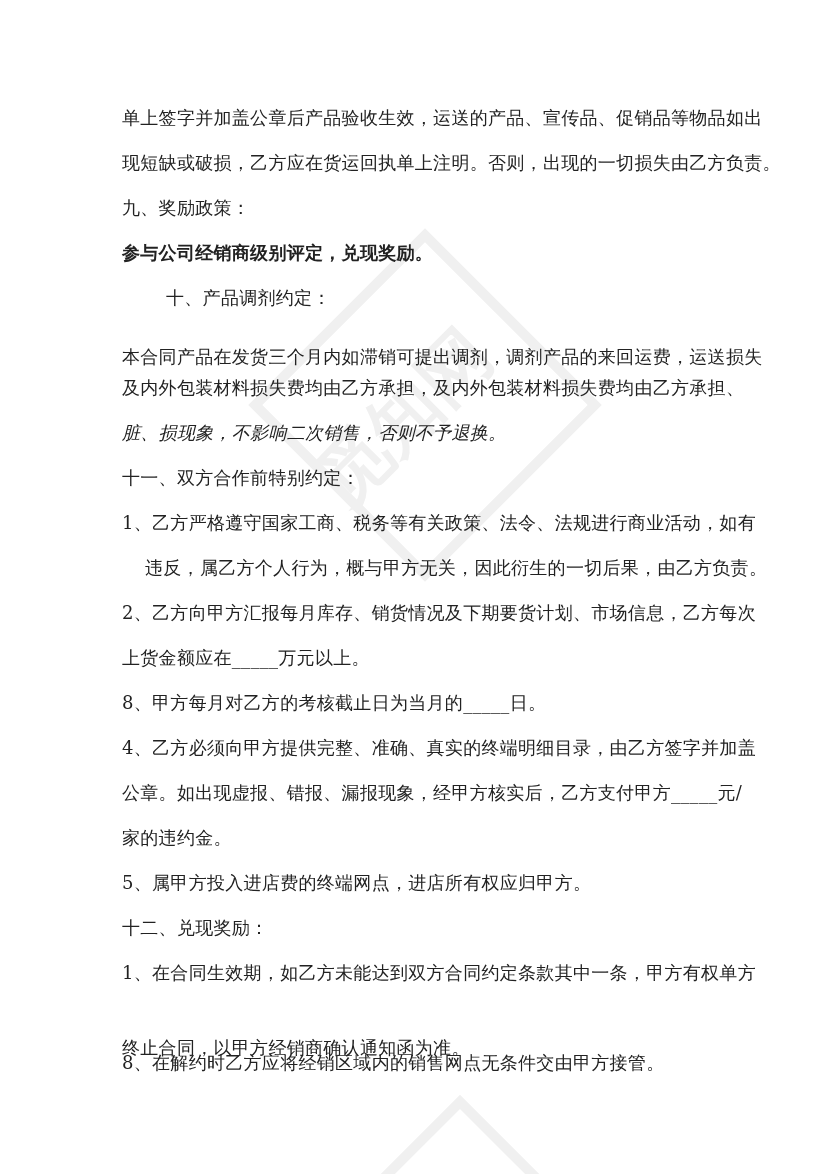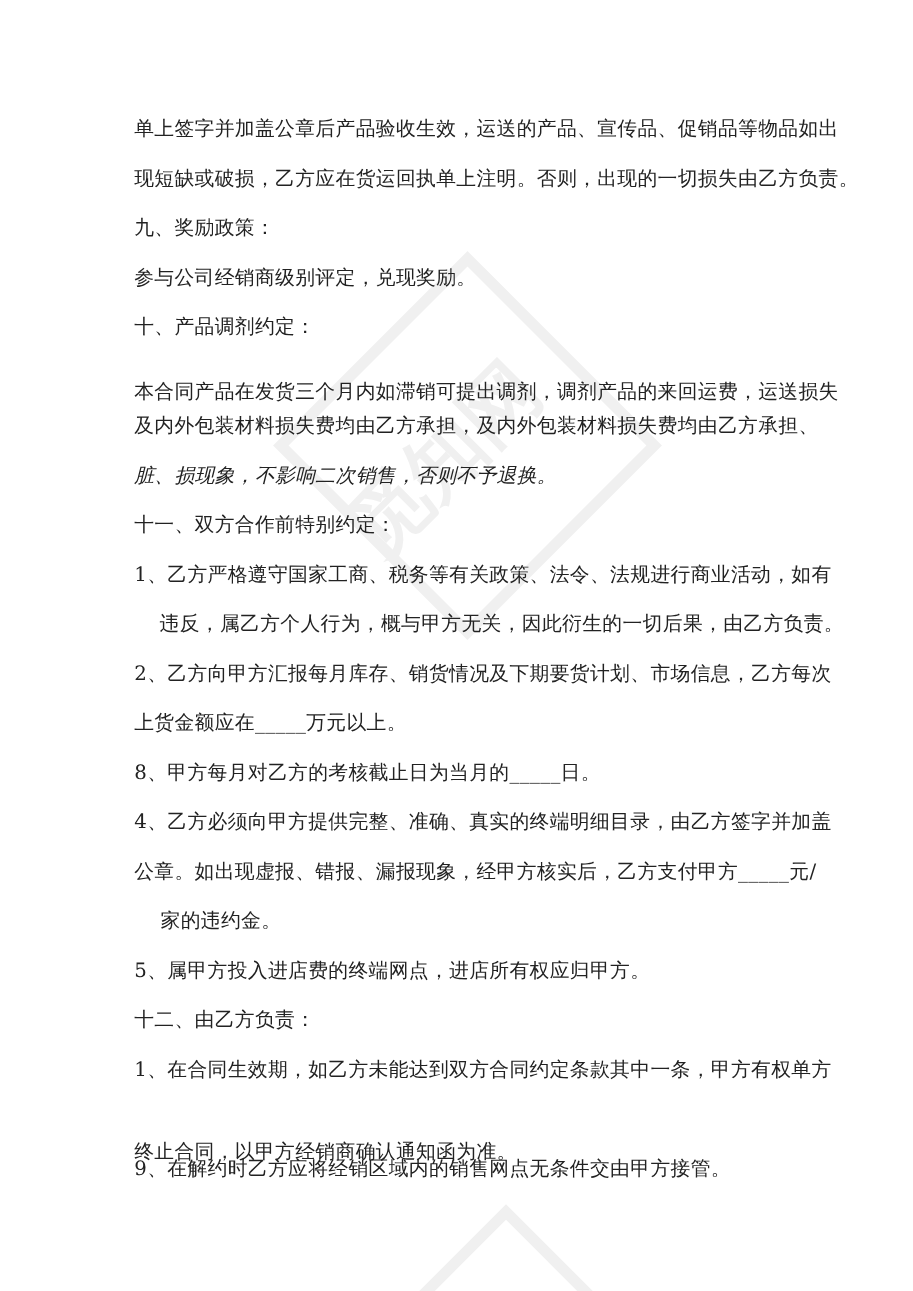--- a/index.html
+++ b/index.html
@@ -30,33 +30,33 @@
 
 <div class="page">
   <div class="watermark" style="left:300px; top:280px; width:230px; height:230px;"></div>
   <div class="wm-text" style="left:300px; top:370px;">觅知网</div>
   <div class="watermark" style="left:375px; top:1130px; width:150px; height:150px;"></div>
 
   <div id="lines">
       <div class="para" style="top: 109px;">单上签字并加盖公章后产品验收生效，运送的产品、宣传品、促销品等物品如出</div>
       <div class="para" style="top: 154px;">现短缺或破损，乙方应在货运回执单上注明。否则，出现的一切损失由乙方负责。</div>
       <div class="para" style="top: 199px;">九、奖励政策：</div>
-      <div class="para" style="top: 244px;">参与公司经销商级别评定，兑现奖励。</div>
-      <div class="para" style="top: 289px;">十、产品调剂约定：</div>
+      <div class="para" style="top: 244px; font-weight: bold;">参与公司经销商级别评定，兑现奖励。</div>
+      <div class="para" style="top: 289px; margin-left: 44px;">十、产品调剂约定：</div>
       <div class="para" style="top: 348px;">本合同产品在发货三个月内如滞销可提出调剂，调剂产品的来回运费，运送损失</div>
       <div class="para" style="top: 379px;">及内外包装材料损失费均由乙方承担，及内外包装材料损失费均由乙方承担、</div>
       <div class="para" style="top: 424px; font-style: italic;">脏、损现象，不影响二次销售，否则不予退换。</div>
       <div class="para" style="top: 469px;">十一、双方合作前特别约定：</div>
       <div class="para" style="top: 514px;">1、乙方严格遵守国家工商、税务等有关政策、法令、法规进行商业活动，如有</div>
       <div class="para" style="top: 559px; margin-left: 23px;">违反，属乙方个人行为，概与甲方无关，因此衍生的一切后果，由乙方负责。</div>
       <div class="para" style="top: 604px;">2、乙方向甲方汇报每月库存、销货情况及下期要货计划、市场信息，乙方每次</div>
       <div class="para" style="top: 649px;">上货金额应在_____万元以上。</div>
       <div class="para" style="top: 694px;">8、甲方每月对乙方的考核截止日为当月的_____日。</div>
       <div class="para" style="top: 739px;">4、乙方必须向甲方提供完整、准确、真实的终端明细目录，由乙方签字并加盖</div>
       <div class="para" style="top: 784px;">公章。如出现虚报、错报、漏报现象，经甲方核实后，乙方支付甲方_____元/</div>
-      <div class="para" style="top: 829px; margin-left: 24px;">家的违约金。</div>
+      <div class="para" style="top: 829px;">家的违约金。</div>
       <div class="para" style="top: 874px;">5、属甲方投入进店费的终端网点，进店所有权应归甲方。</div>
-      <div class="para" style="top: 919px;">十二、由乙方负责：</div>
+      <div class="para" style="top: 919px;">十二、兑现奖励：</div>
       <div class="para" style="top: 964px;">1、在合同生效期，如乙方未能达到双方合同约定条款其中一条，甲方有权单方</div>
       <div class="para" style="top: 1039px;">终止合同，以甲方经销商确认通知函为准。</div>
-      <div class="para" style="top: 1054px;">9、在解约时乙方应将经销区域内的销售网点无条件交由甲方接管。</div>
+      <div class="para" style="top: 1054px;">8、在解约时乙方应将经销区域内的销售网点无条件交由甲方接管。</div>
     </div>
 </div>
 
 </body></html>

